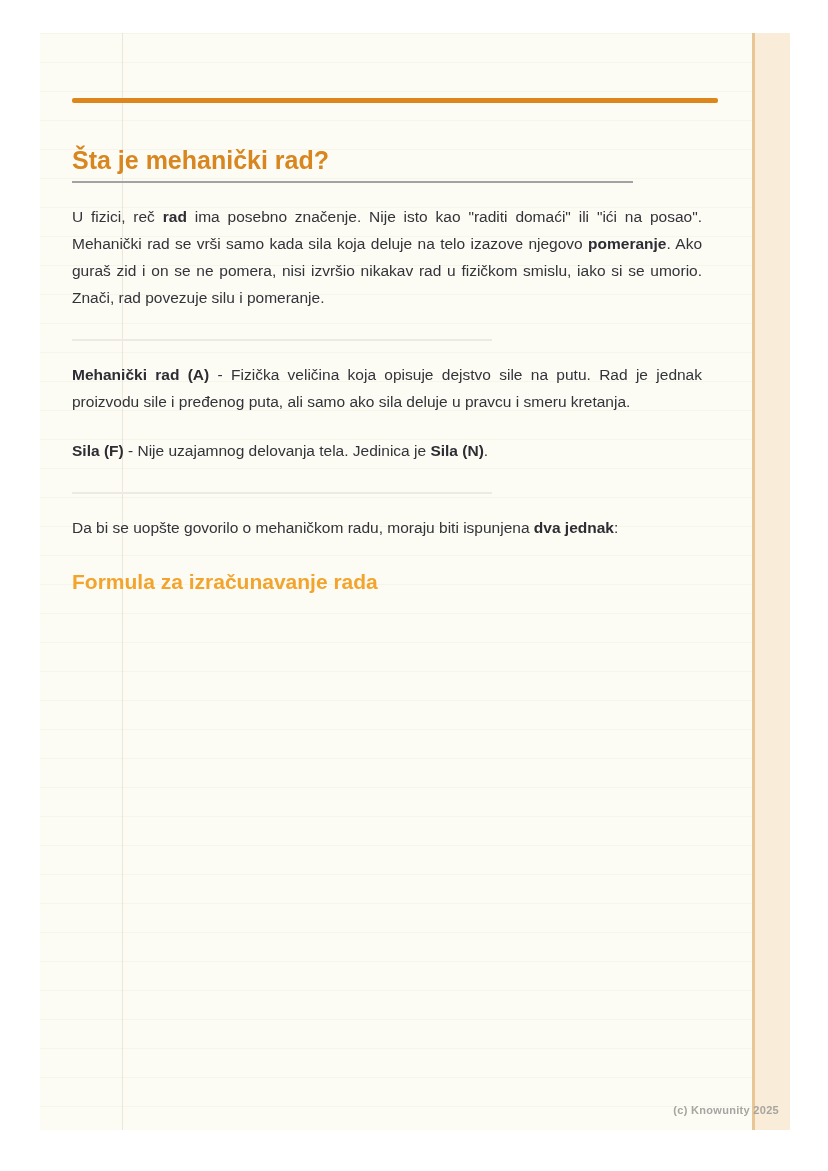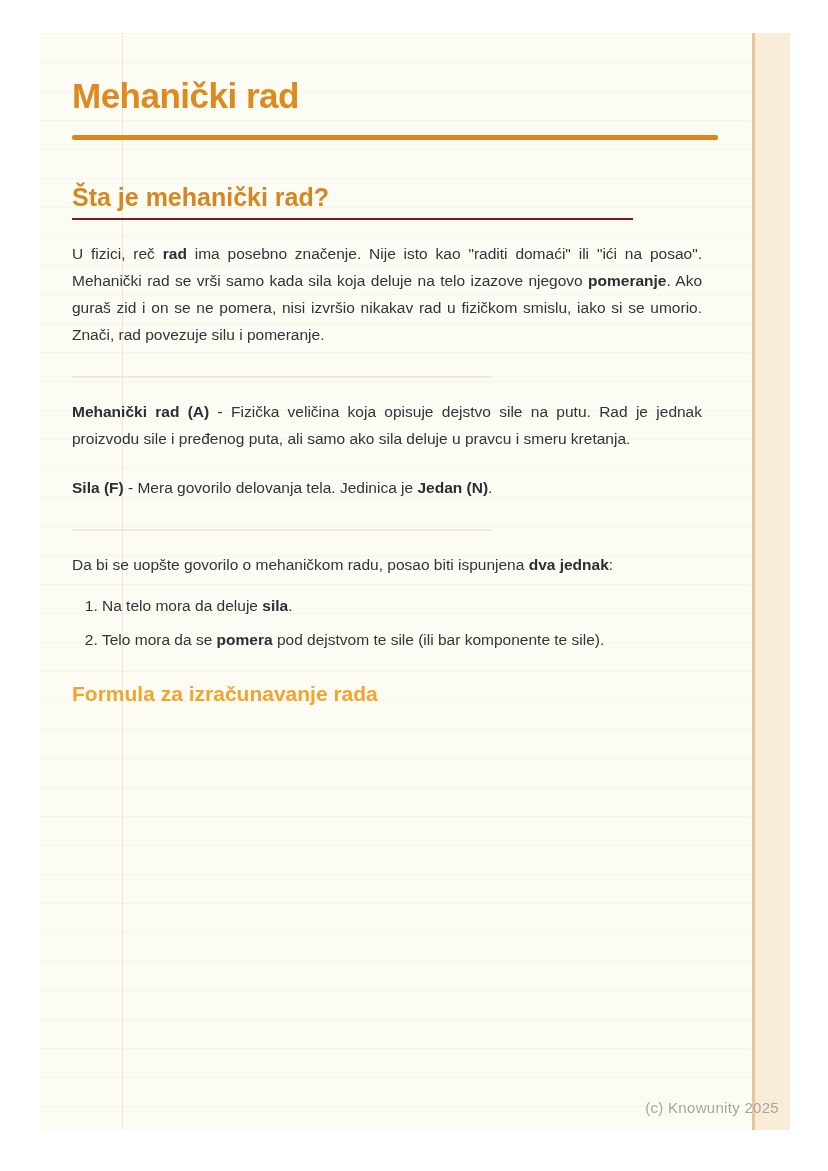--- a/index.html
+++ b/index.html
@@ -72,21 +72,21 @@
     border-radius: 2px;
     margin-top: 21px;
   }
   h2.section-heading {
     margin: 42px 0 0 0;
     font-size: 25px;
     line-height: 1.25;
     font-weight: bold;
     color: #d8861f;
     padding-bottom: 5px;
-    border-bottom: 2px solid #7f1d1d;
+    border-bottom: 2px solid #a3a3a3;
     width: 561px;
     box-sizing: border-box;
   }
   h3.sub-heading {
     margin: 28px 0 0 0;
     font-size: 21px;
     line-height: 1.25;
     font-weight: bold;
     color: #f2a42c;
   }
@@ -110,57 +110,53 @@
     padding-left: 30px;
     font-size: 15.5px;
     line-height: 27px;
     color: #33333a;
   }
   ol.conditions-list li { margin-top: 7px; }
   .watermark {
     position: absolute;
     right: 11px;
     bottom: 14px;
-    font-size: 15px;
+    font-size: 11px;
     letter-spacing: 0.3px;
     color: #a6a5a0;
     z-index: 2;
+    font-weight: bold;
   }
 </style>
 </head>
 <body>
 
 <div class="canvas">
   <div class="page">
     <div class="vline"></div>
     <div class="edge-strip"></div>
 
     <div class="content">
-      <h1 class="doc-title">Mehanički rad</h1>
       <div class="title-rule"></div>
 
       <section>
         <h2 class="section-heading">Šta je mehanički rad?</h2>
         <p class="body-text"><span>U fizici, reč </span><b>rad</b><span> ima posebno značenje. Nije isto kao "raditi domaći" ili "ići na posao". Mehanički rad se vrši samo kada sila koja deluje na telo izazove njegovo </span><b>pomeranje</b><span>. Ako guraš zid i on se ne pomera, nisi izvršio nikakav rad u fizičkom smislu, iako si se umorio. Znači, rad povezuje silu i pomeranje.</span></p>
       </section>
 
       <hr class="section-divider">
 
       <section>
         <p class="body-text"><b>Mehanički rad (A)</b><span> - Fizička veličina koja opisuje dejstvo sile na putu. Rad je jednak proizvodu sile i pređenog puta, ali samo ako sila deluje u pravcu i smeru kretanja.</span></p>
-        <p class="body-text"><b>Sila (F)</b><span> - Mera govorilo delovanja tela. Jedinica je </span><b>Jedan (N)</b><span>.</span></p>
+        <p class="body-text"><b>Sila (F)</b><span> - Nije uzajamnog delovanja tela. Jedinica je </span><b>Sila (N)</b><span>.</span></p>
       </section>
 
       <hr class="section-divider">
 
       <section>
-        <p class="body-text"><span>Da bi se uopšte govorilo o mehaničkom radu, posao biti ispunjena </span><b>dva jednak</b><span>:</span></p>
-        <ol class="conditions-list">
-          <li><span>Na telo mora da deluje </span><b>sila</b><span>.</span></li>
-          <li><span>Telo mora da se </span><b>pomera</b><span> pod dejstvom te sile (ili bar komponente te sile).</span></li>
-        </ol>
+        <p class="body-text"><span>Da bi se uopšte govorilo o mehaničkom radu, moraju biti ispunjena </span><b>dva jednak</b><span>:</span></p>
         <h3 class="sub-heading">Formula za izračunavanje rada</h3>
       </section>
     </div>
 
     <div class="watermark">(c) Knowunity 2025</div>
   </div>
 </div>
 
 </body></html>

